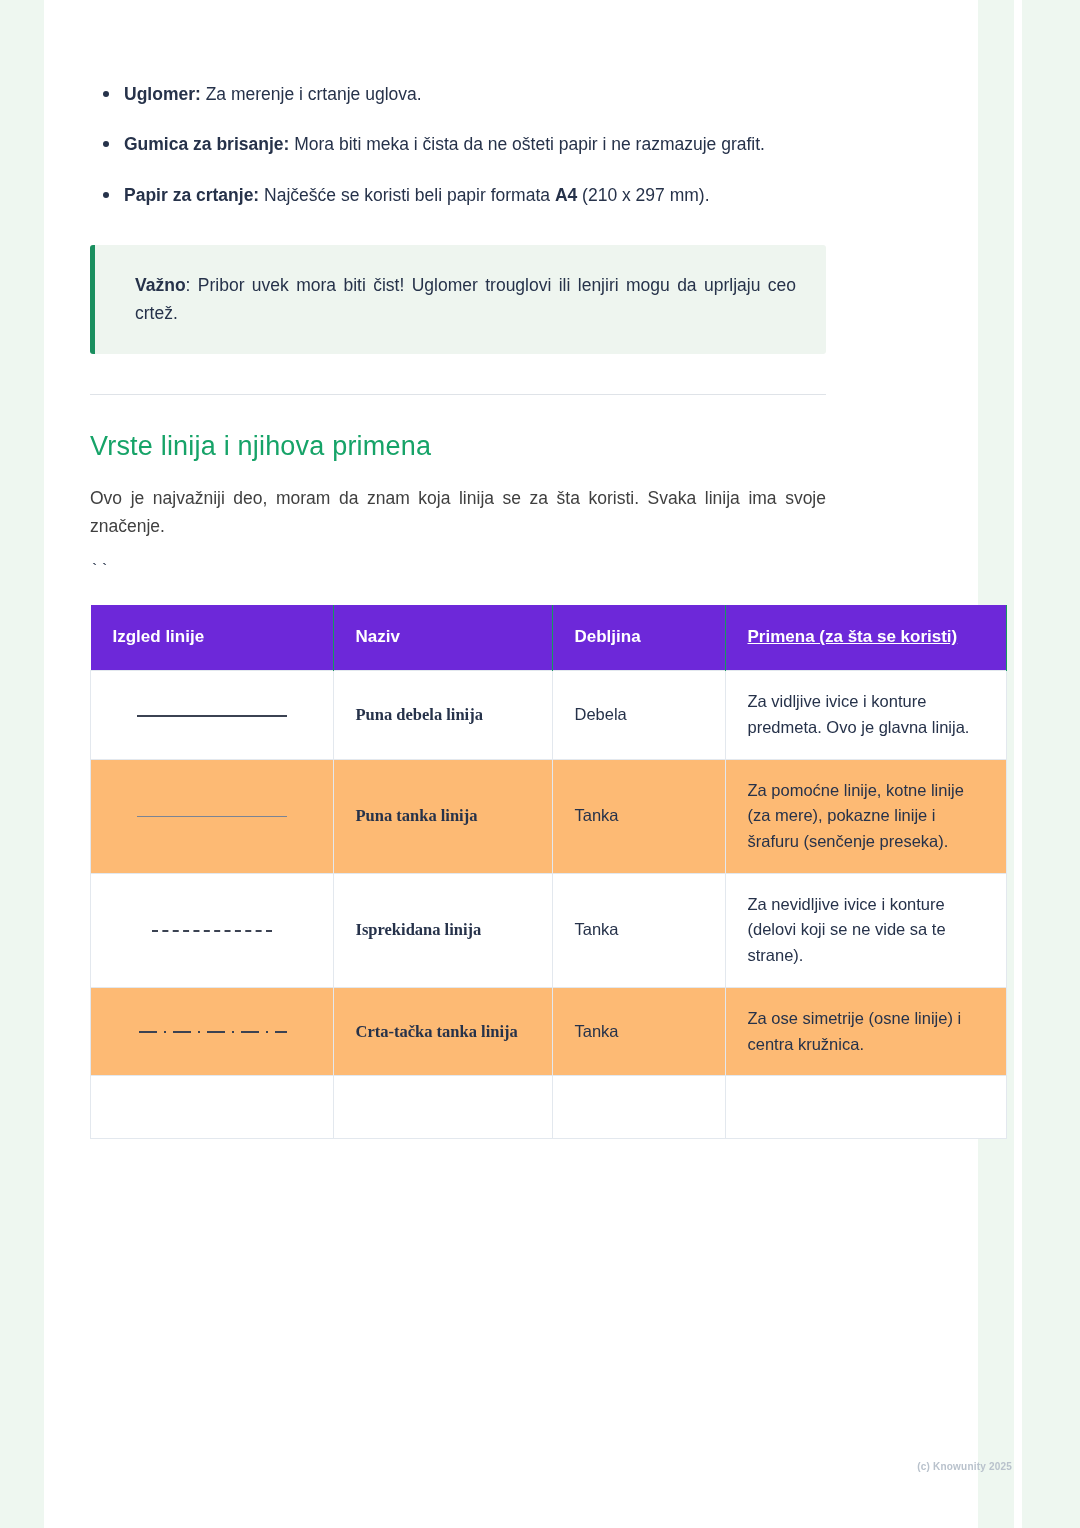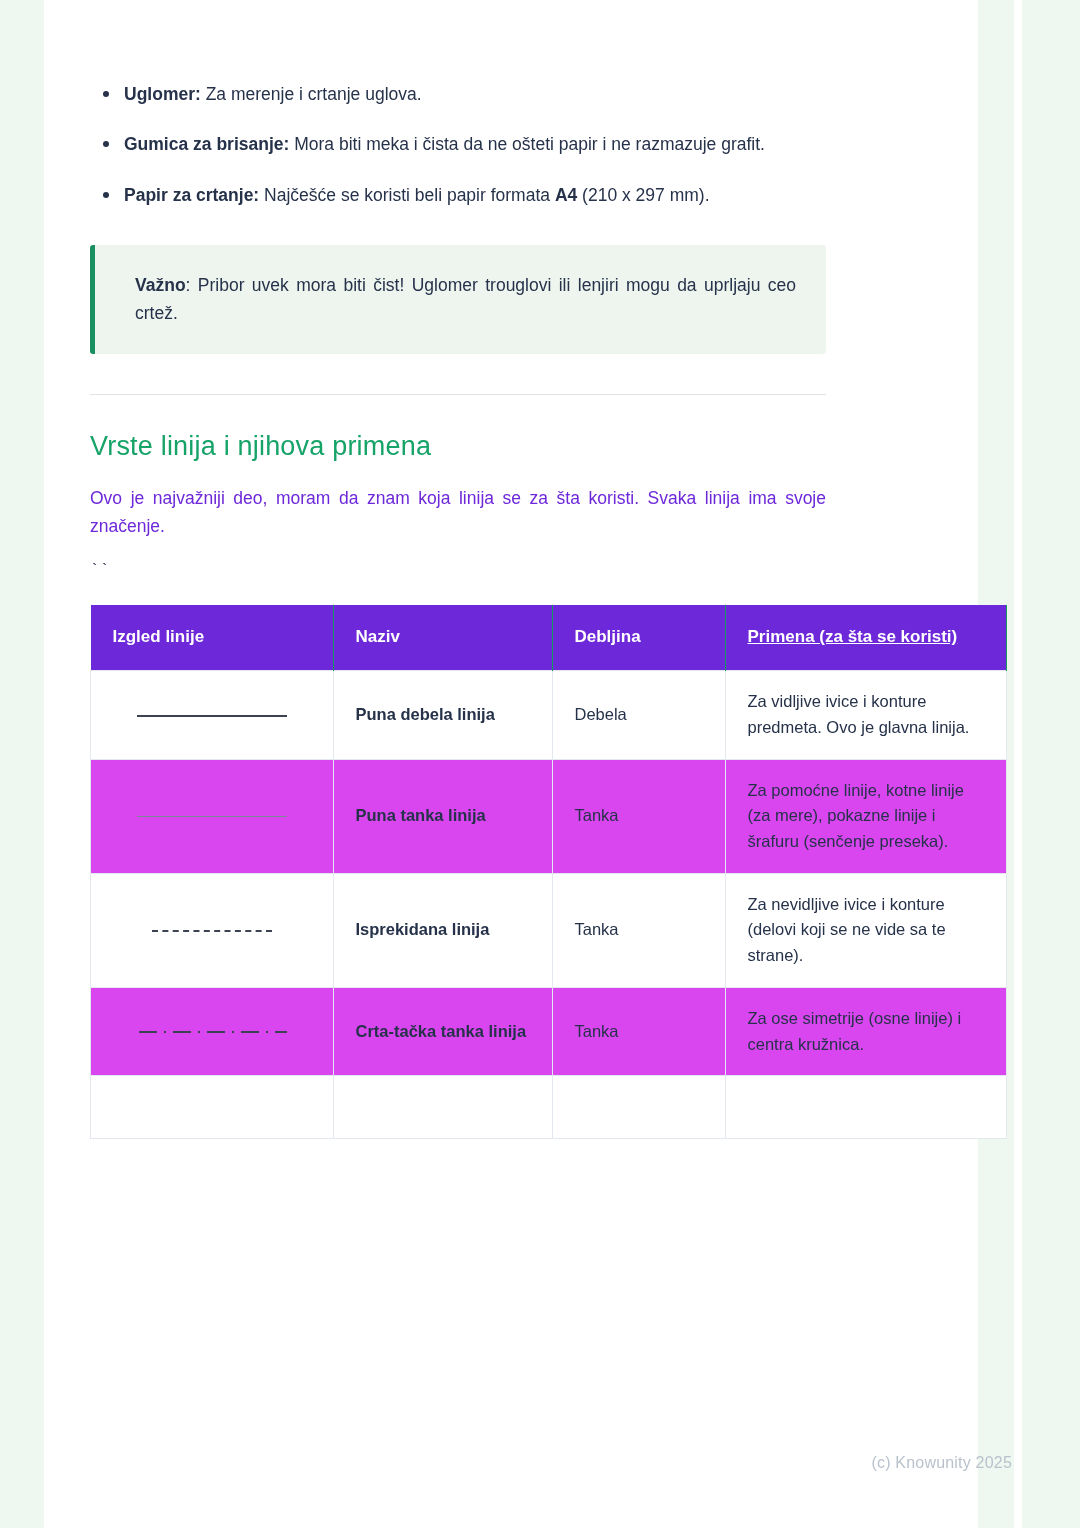--- a/index.html
+++ b/index.html
@@ -97,21 +97,21 @@
     font-weight: normal;
     margin: 36px 0 22px 0;
     letter-spacing: 0.2px;
   }
 
   p.body {
     font-size: 17.5px;
     line-height: 1.62;
     margin: 0 0 22px 0;
     text-align: justify;
-    color: #6d28d9;
+    color: #404040;
   }
   p.code-mark {
     font-family: "Liberation Mono", monospace;
     font-size: 15px;
     margin: 0 0 26px 0;
     color: #26324a;
     letter-spacing: 1px;
   }
 
   
@@ -139,22 +139,22 @@
 
   table.lines td {
     border: 1px solid #e3e8ee;
     padding: 18px 22px;
     vertical-align: middle;
     line-height: 1.56;
     color: #26324a;
     font-size: 16.5px;
     background: #ffffff;
   }
-  table.lines tr.alt td { background: #d946ef; }
-  table.lines td.name { font-weight: bold; }
+  table.lines tr.alt td { background: #fdba74; }
+  table.lines td.name { font-weight: bold; font-family: Liberation Serif, serif; }
   table.lines td.sample { text-align: center; padding: 18px 10px; }
 
   .line-thick {
     display: inline-block;
     width: 150px;
     height: 0;
     border-top: 2px solid #3b4252;
     vertical-align: middle;
   }
   .line-thin {
@@ -177,23 +177,24 @@
     height: 12px;
     vertical-align: middle;
     position: relative;
   }
   .line-dashdot svg { display: block; }
 
   .watermark {
     position: absolute;
     right: 68px;
     bottom: 56px;
-    font-size: 16px;
+    font-size: 10px;
     color: #b9c2cc;
     letter-spacing: 0.2px;
+    font-weight: bold;
   }
 </style>
 </head>
 <body>
 
 <div class="edge-left"></div>
 <div class="edge-right"></div>
 <div class="edge-right-inner"></div>
 
 <div class="page">

